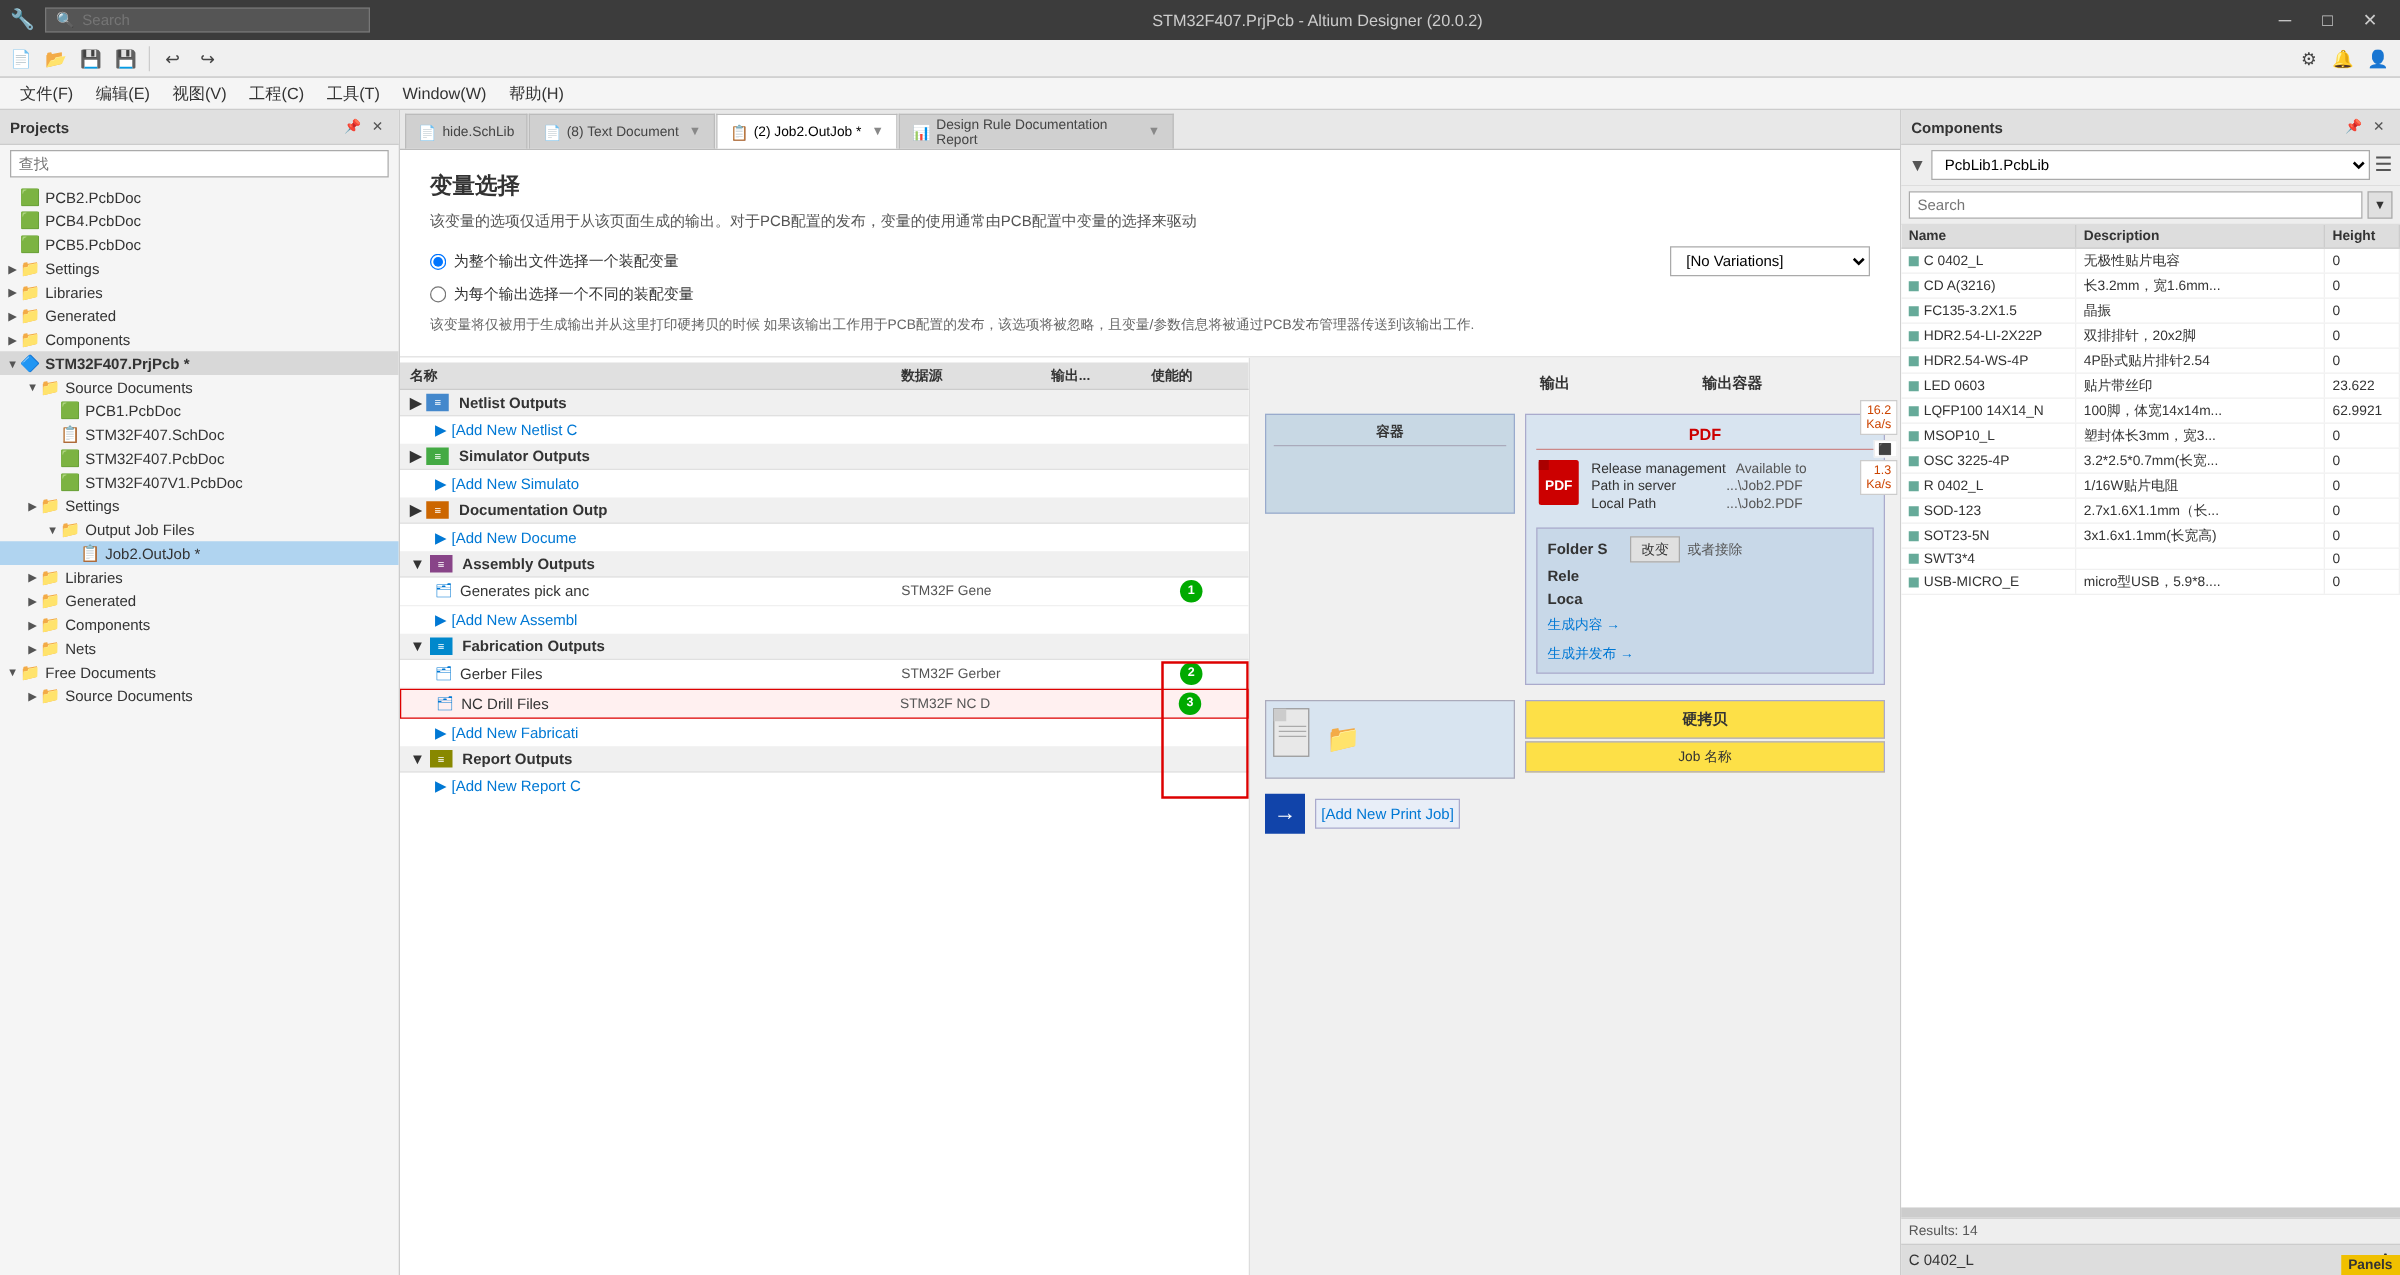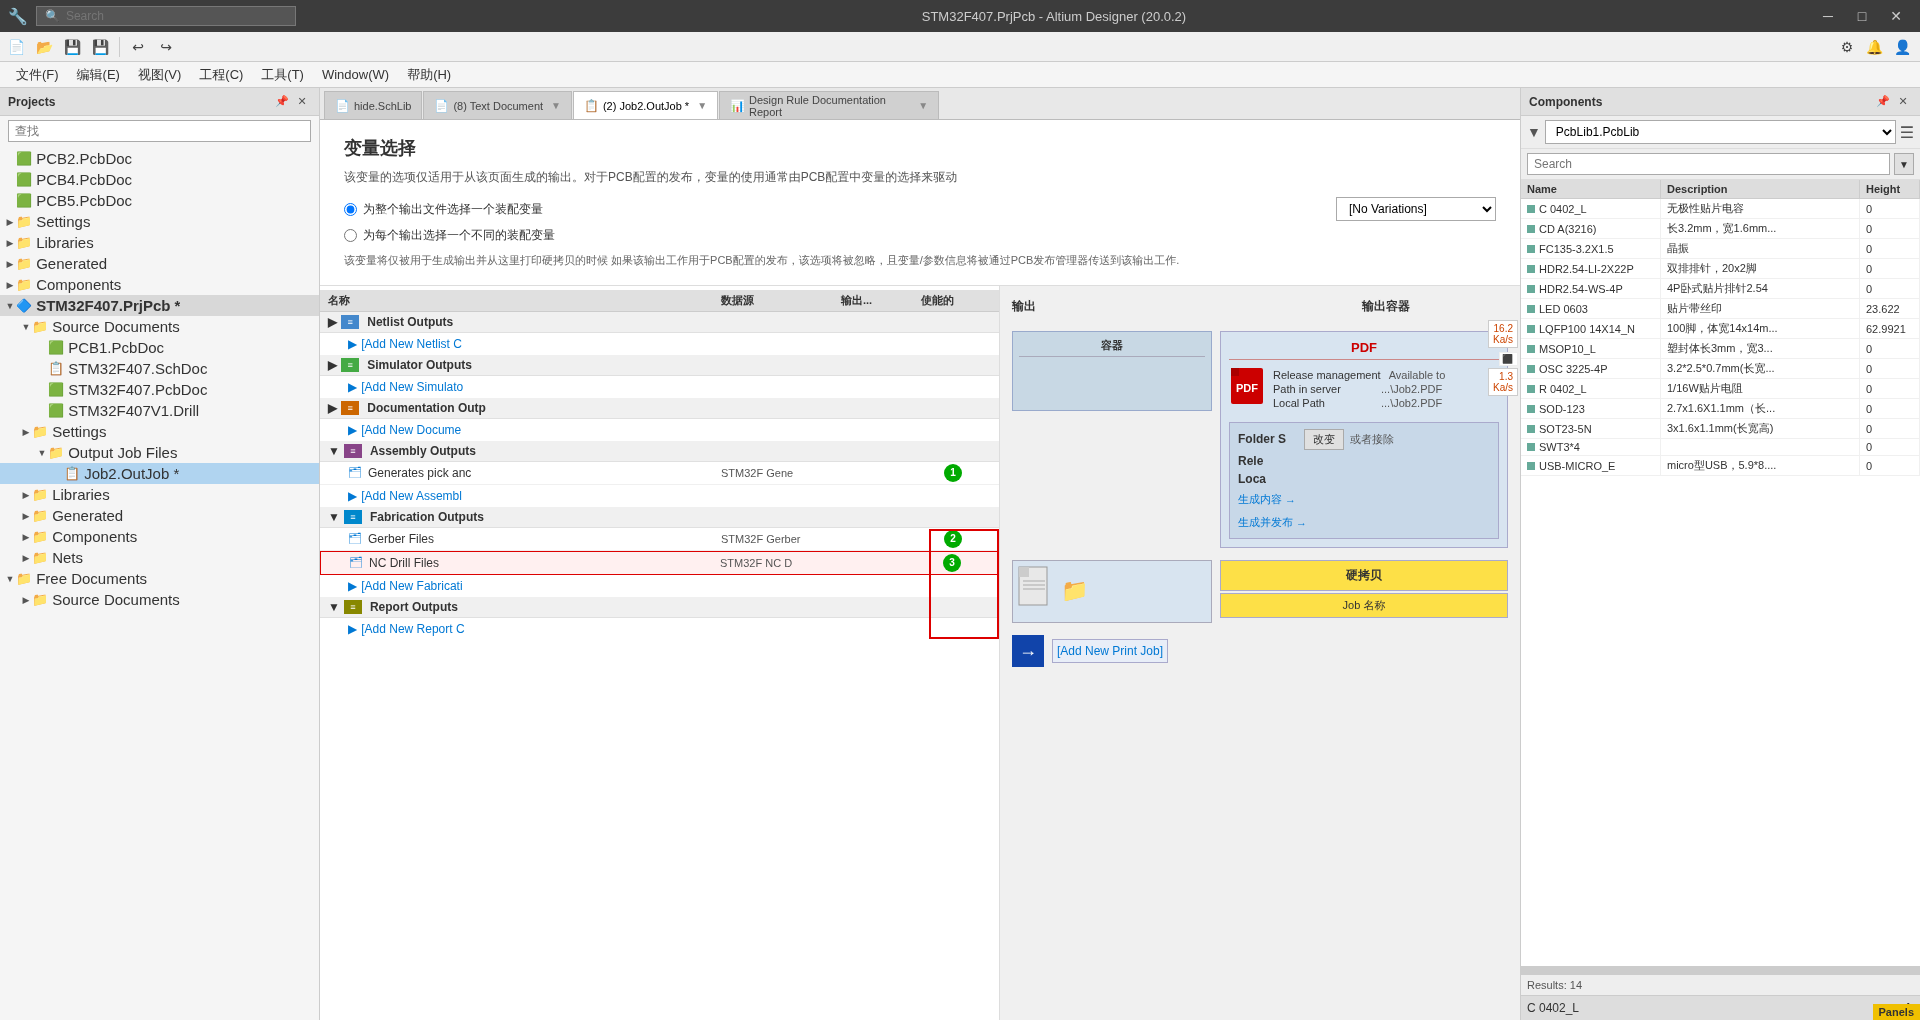--- a/index.html
+++ b/index.html
@@ -75,21 +75,21 @@
 
     .search-bar { padding: 4px 8px; }
     .search-bar input { width: 100%; padding: 3px 6px; border: 1px solid #aaa; background: #fff; font-size: 12px; outline: none; }
 
     .tree-view { flex: 1; overflow-y: auto; overflow-x: hidden; padding: 2px 0; }
     .tree-item { display: flex; align-items: center; padding: 2px 4px; cursor: pointer; white-space: nowrap; overflow: hidden; text-overflow: ellipsis; }
     .tree-item.selected { background: #b0d4f0; }
     .tree-item .indent { display: inline-block; }
     .tree-item .arrow { width: 12px; display: inline-flex; align-items: center; justify-content: center; font-size: 9px; color: #555; }
     .tree-item .icon { margin-right: 4px; font-size: 13px; }
-    .tree-item .label { font-size: 15px; overflow: hidden; text-overflow: ellipsis; }
+    .tree-item .label { font-size: 12px; overflow: hidden; text-overflow: ellipsis; }
     .tree-item.folder .label { color: #333; }
     .tree-item.file .label { color: #333; }
 
     
     #tab-bar {
       height: 32px;
       background: #e8e8e8;
       border-bottom: 1px solid #bbb;
       display: flex;
       align-items: flex-end;
@@ -500,21 +500,21 @@
       <div class="tree-item file">
         <span class="indent" style="width:32px;"></span>
         <span class="arrow"></span>
         <span class="icon">🟩</span>
         <span class="label">STM32F407.PcbDoc</span>
       </div>
       <div class="tree-item file">
         <span class="indent" style="width:32px;"></span>
         <span class="arrow"></span>
         <span class="icon">🟩</span>
-        <span class="label">STM32F407V1.Drill</span>
+        <span class="label">STM32F407V1.PcbDoc</span>
       </div>
 
       <div class="tree-item folder">
         <span class="indent" style="width:16px;"></span>
         <span class="arrow">▶</span>
         <span class="icon">📁</span>
         <span class="label">Settings</span>
       </div>
 
       <div class="tree-item folder">
@@ -734,21 +734,21 @@
               <span style="margin-right:4px;color:#0078d4;">▶</span>
               [Add New Report C
             </div>
           </div>
 
         </div>
 
         <div id="outputs-right">
 
           <div style="display:flex;gap:8px;font-weight:bold;font-size:12px;color:#333;margin-bottom:4px;">
-            <div style="flex:1;text-align:left;">输出</div>
+            <div style="flex:1;text-align:right;">输出</div>
             <div style="flex:1;text-align:center;">输出容器</div>
           </div>
 
           <div style="display:flex;gap:8px;align-items:flex-start;">
             <div style="width:200px;background:#c8d8e4;border:1px solid #99aacc;padding:6px;min-height:80px;">
               <div style="text-align:center;font-weight:bold;font-size:11px;color:#333;border-bottom:1px solid #aab;padding-bottom:3px;margin-bottom:4px;">容器</div>
             </div>
             <div style="flex:1;">
               <div class="pdf-container">
                 <div style="font-weight:bold;text-align:center;font-size:13px;color:#cc0000;margin-bottom:6px;padding-bottom:4px;border-bottom:1px solid #cc8888;">PDF</div>

